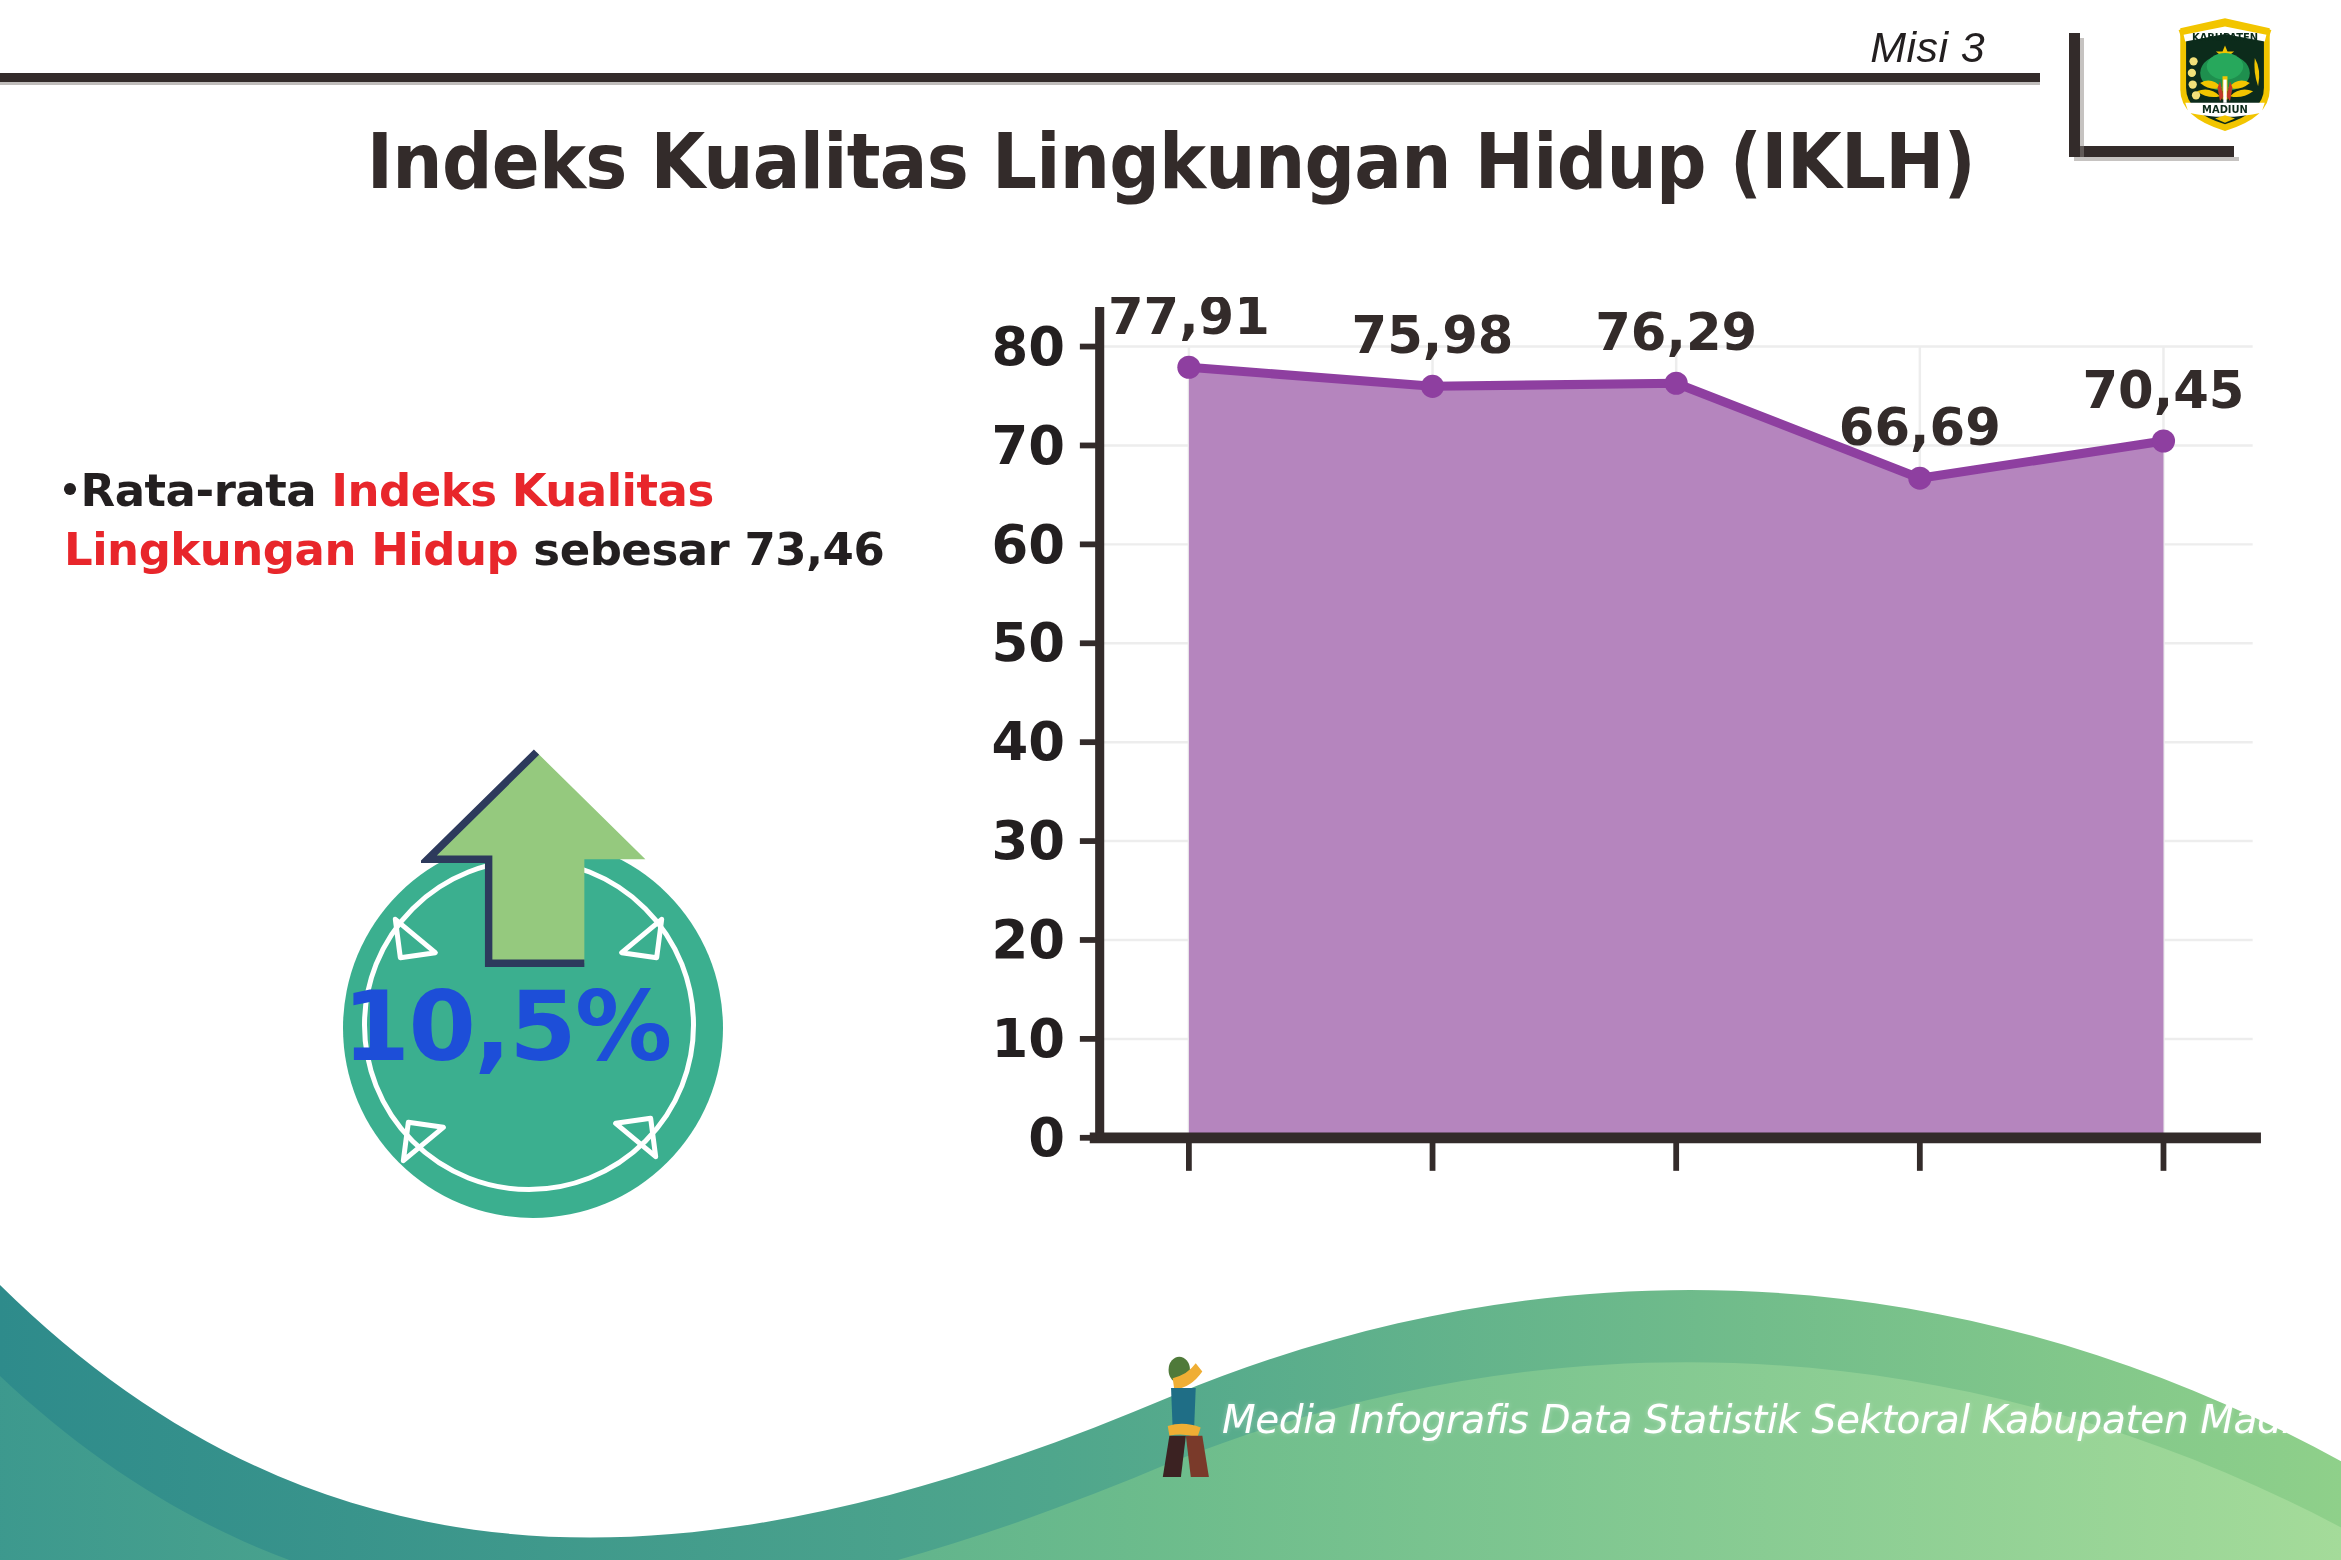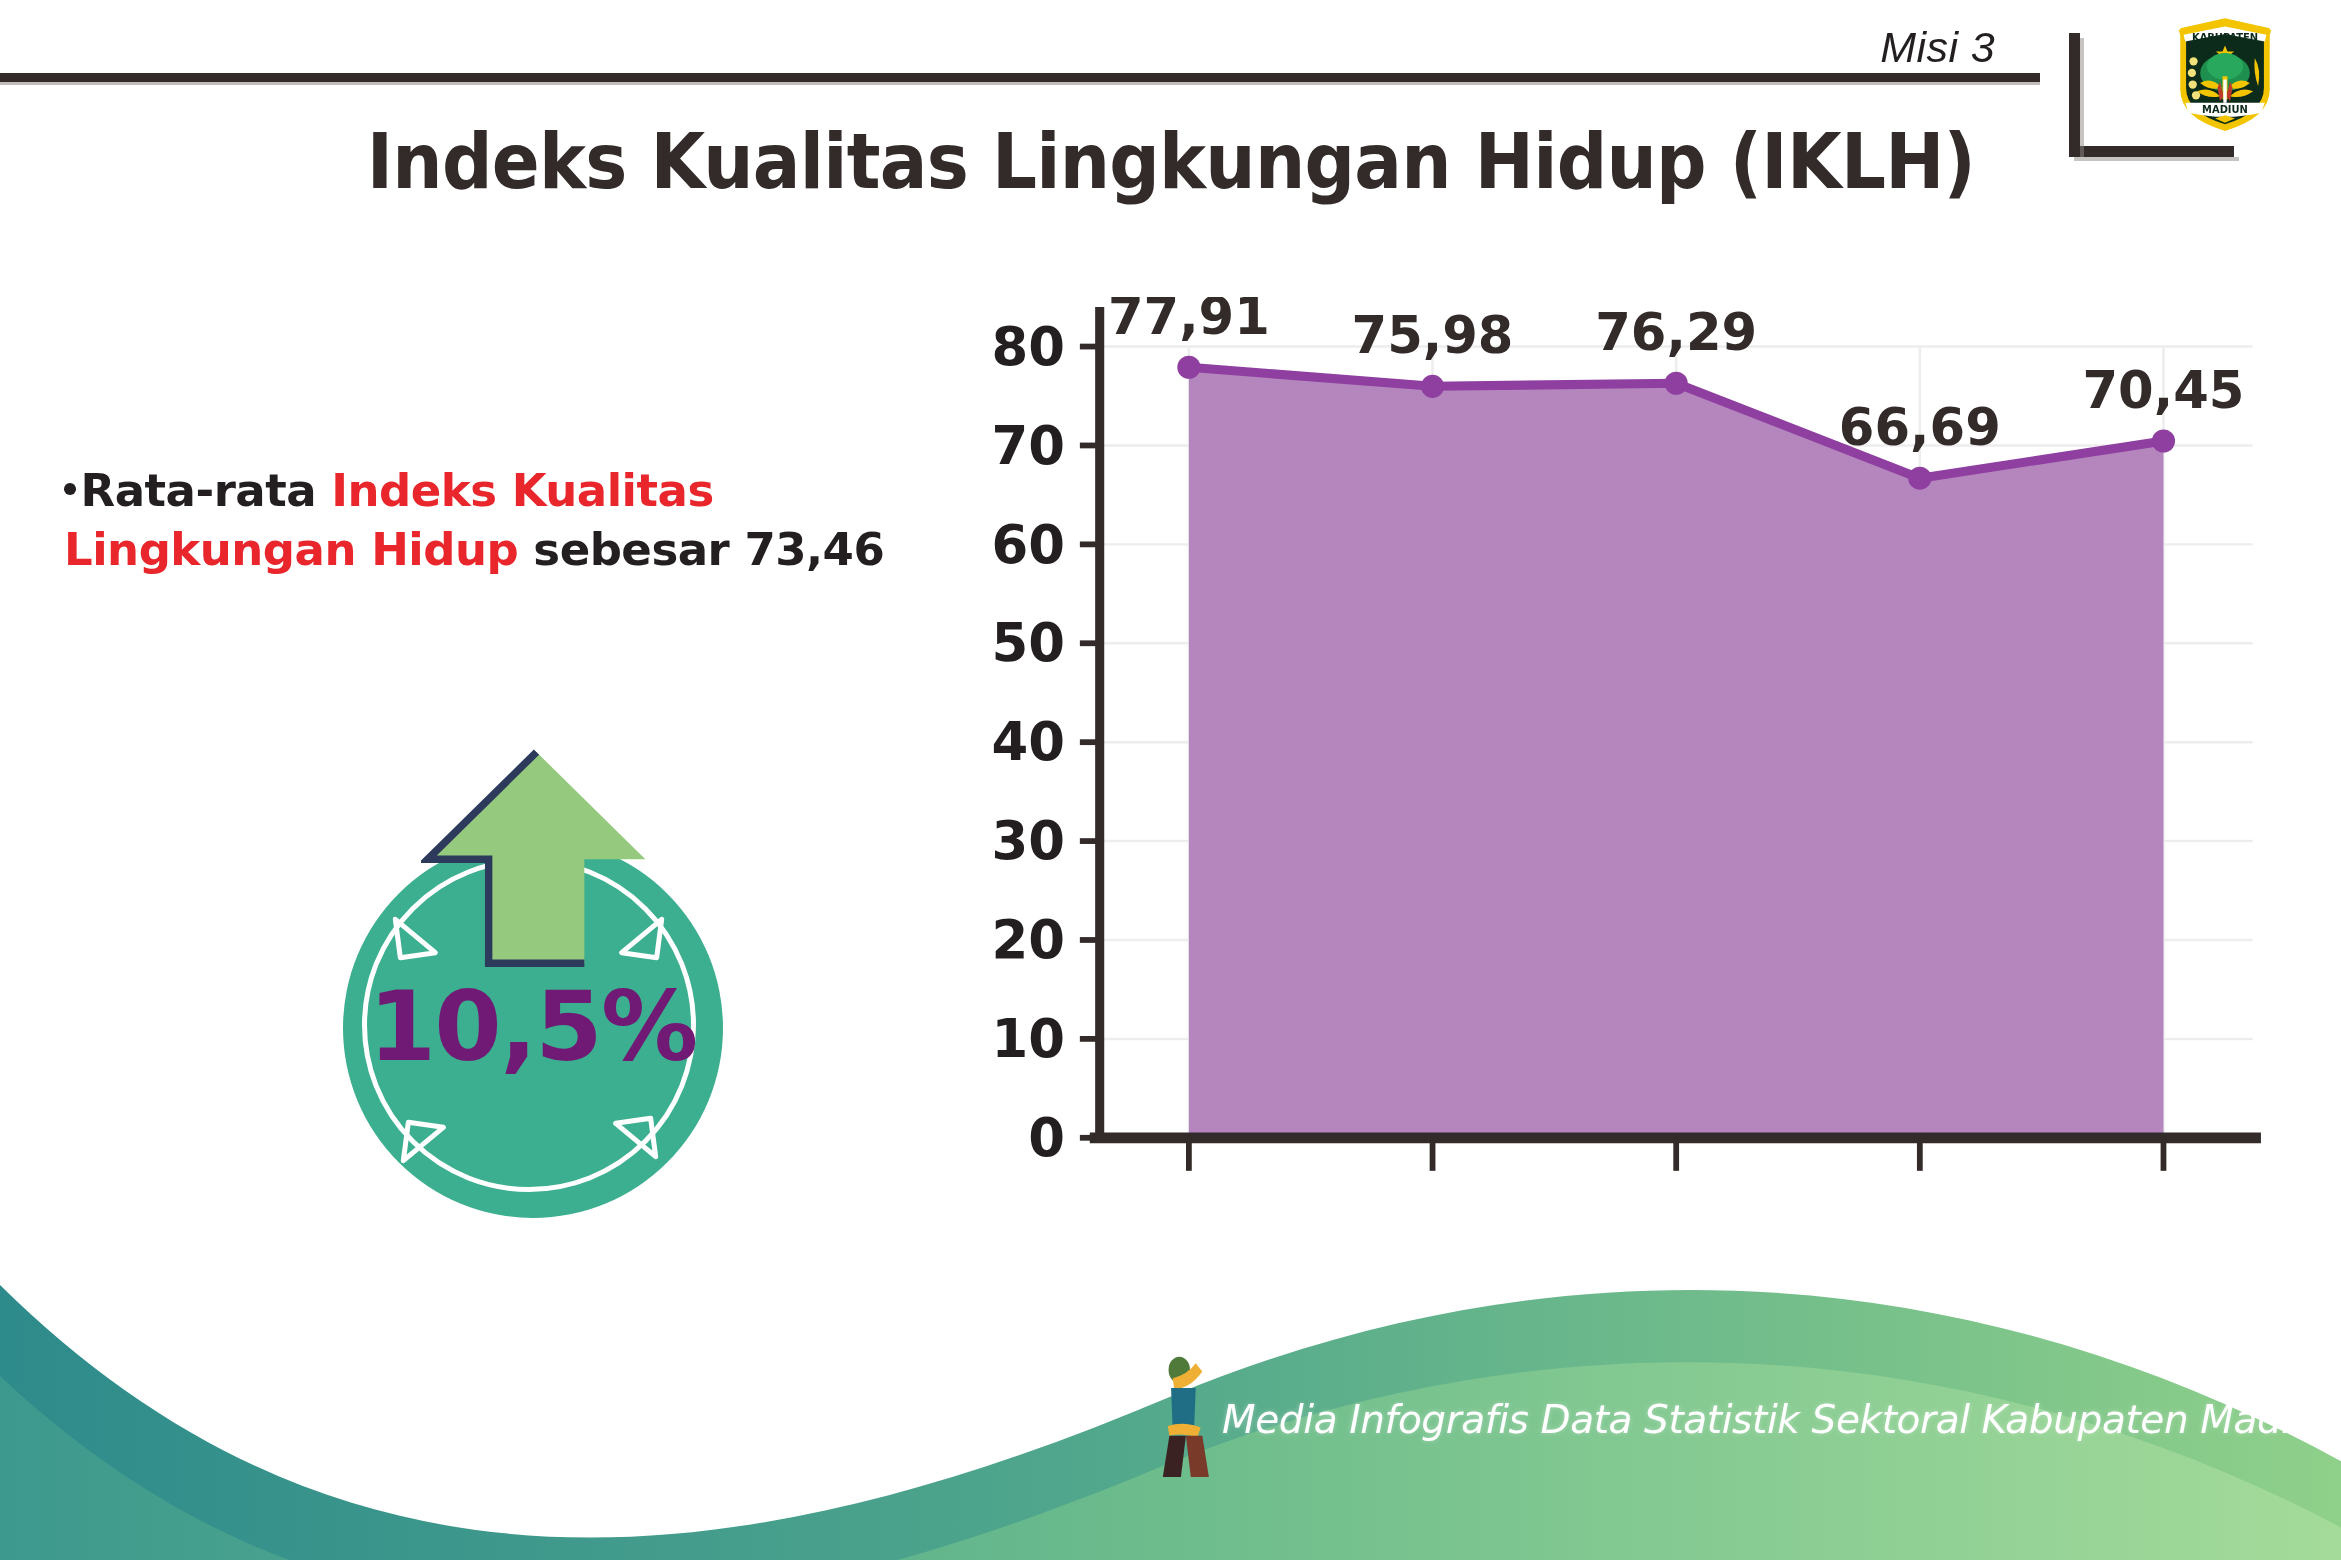--- a/index.html
+++ b/index.html
@@ -15,21 +15,21 @@
   
   .header-rule{
     position:absolute;left:0;top:73px;width:2040px;height:9px;
     background:#332B2A;
   }
   .header-rule-shadow{
     position:absolute;left:0;top:82px;width:2040px;height:3.3px;
     background:#8d8784;opacity:.55;
   }
   .misi-label{
-    position:absolute;right:347px;top:23px;
+    position:absolute;right:357px;top:23px;
     font-size:43px;font-style:italic;color:#231f20;
     font-family:"Liberation Sans", sans-serif;
     letter-spacing:0.4px;white-space:nowrap;
   }
   .corner-bracket{
     position:absolute;left:2069px;top:33px;width:165px;height:124px;
   }
   .corner-bracket .v{
     position:absolute;left:0;top:0;width:10.7px;height:124px;background:#332B2A;
   }
@@ -86,21 +86,21 @@
   .badge-circle{
     position:absolute;left:20.6px;top:91px;width:380px;height:380px;
     border-radius:50%;background:#3BAF8F;
   }
   .badge-ring{
     position:absolute;left:40px;top:111px;width:334px;height:334px;
     border-radius:50%;border:5px solid #ffffff;box-sizing:border-box;
   }
   .badge-value{
     position:absolute;left:20.6px;top:223px;width:380px;
-    text-align:center;color:#701a75;
+    color:#1d4ed8;
     font-size:97px;font-weight:bold;
     font-family:"DejaVu Sans", sans-serif;
     letter-spacing:-1.7px;
   }
   .tri{position:absolute;width:50px;height:50px;}
   .tri svg{width:100%;height:100%;display:block;}
   .tri.tl{left:70px;top:169px;}
   .tri.tr{left:293px;top:169px;transform:scaleX(-1);}
   .tri.bl{left:78px;top:367px;transform:scaleY(-1);}
   .tri.br{left:287px;top:363px;transform:scale(-1,-1);}

